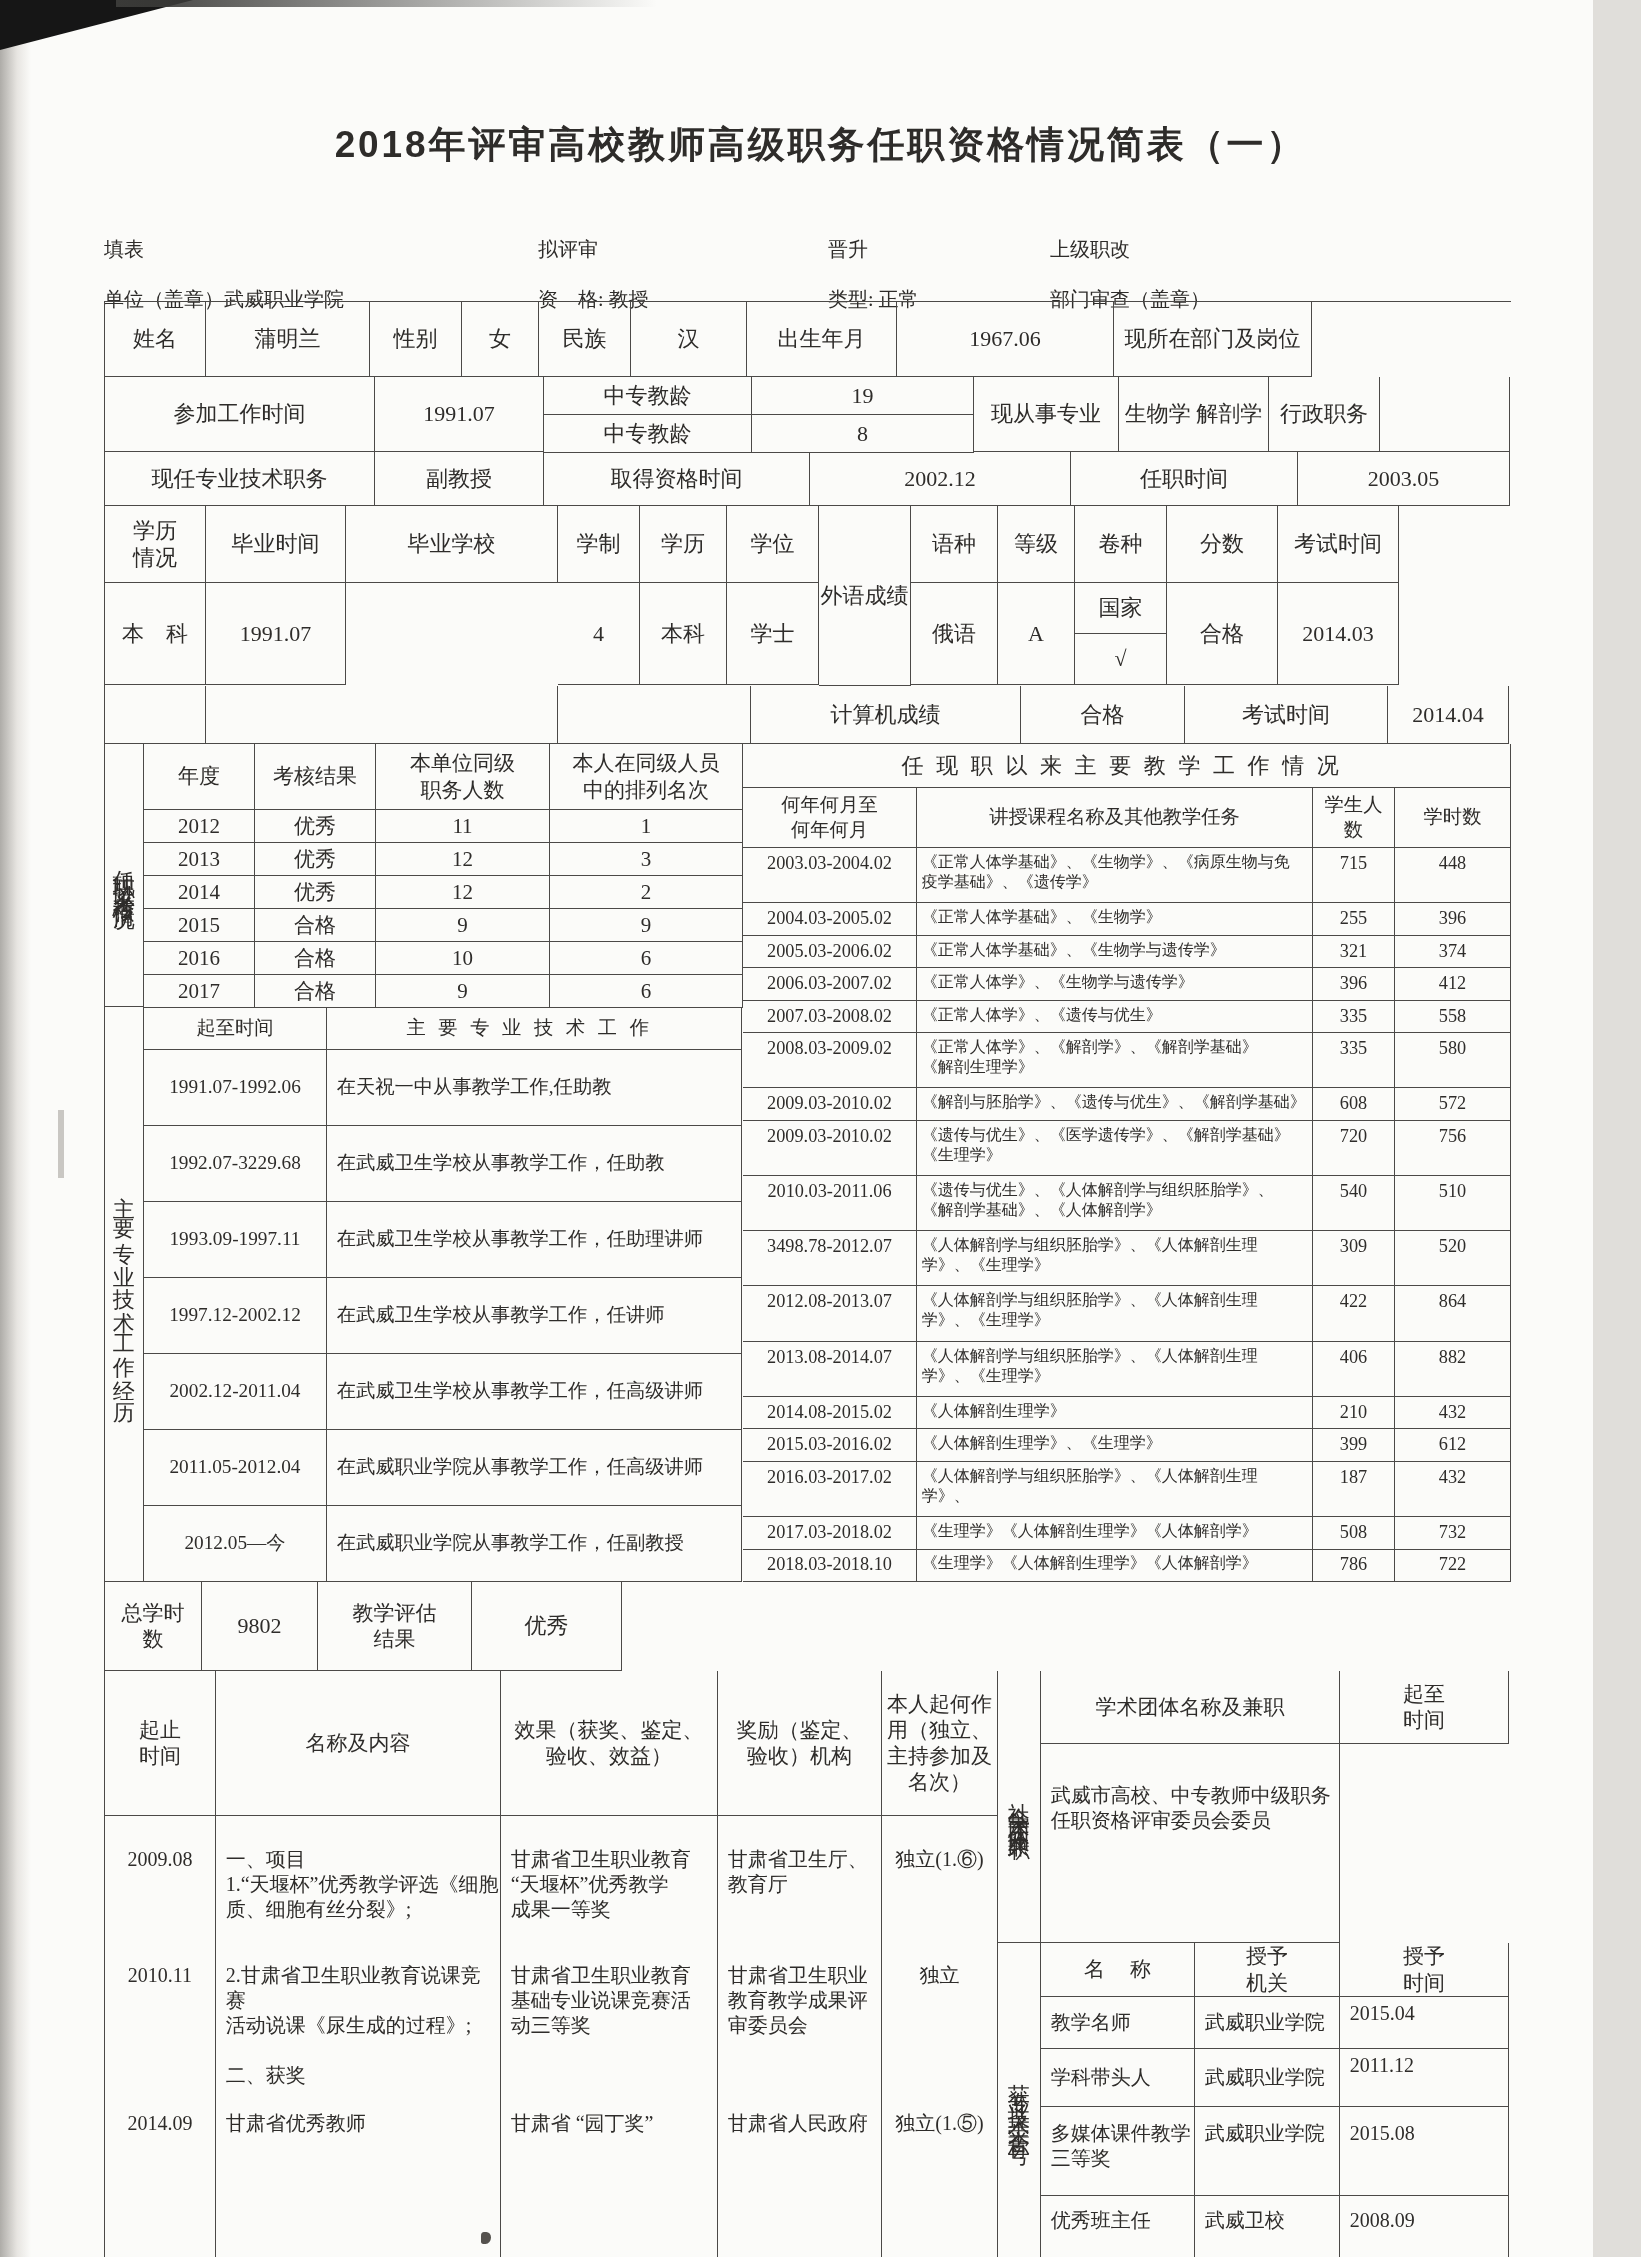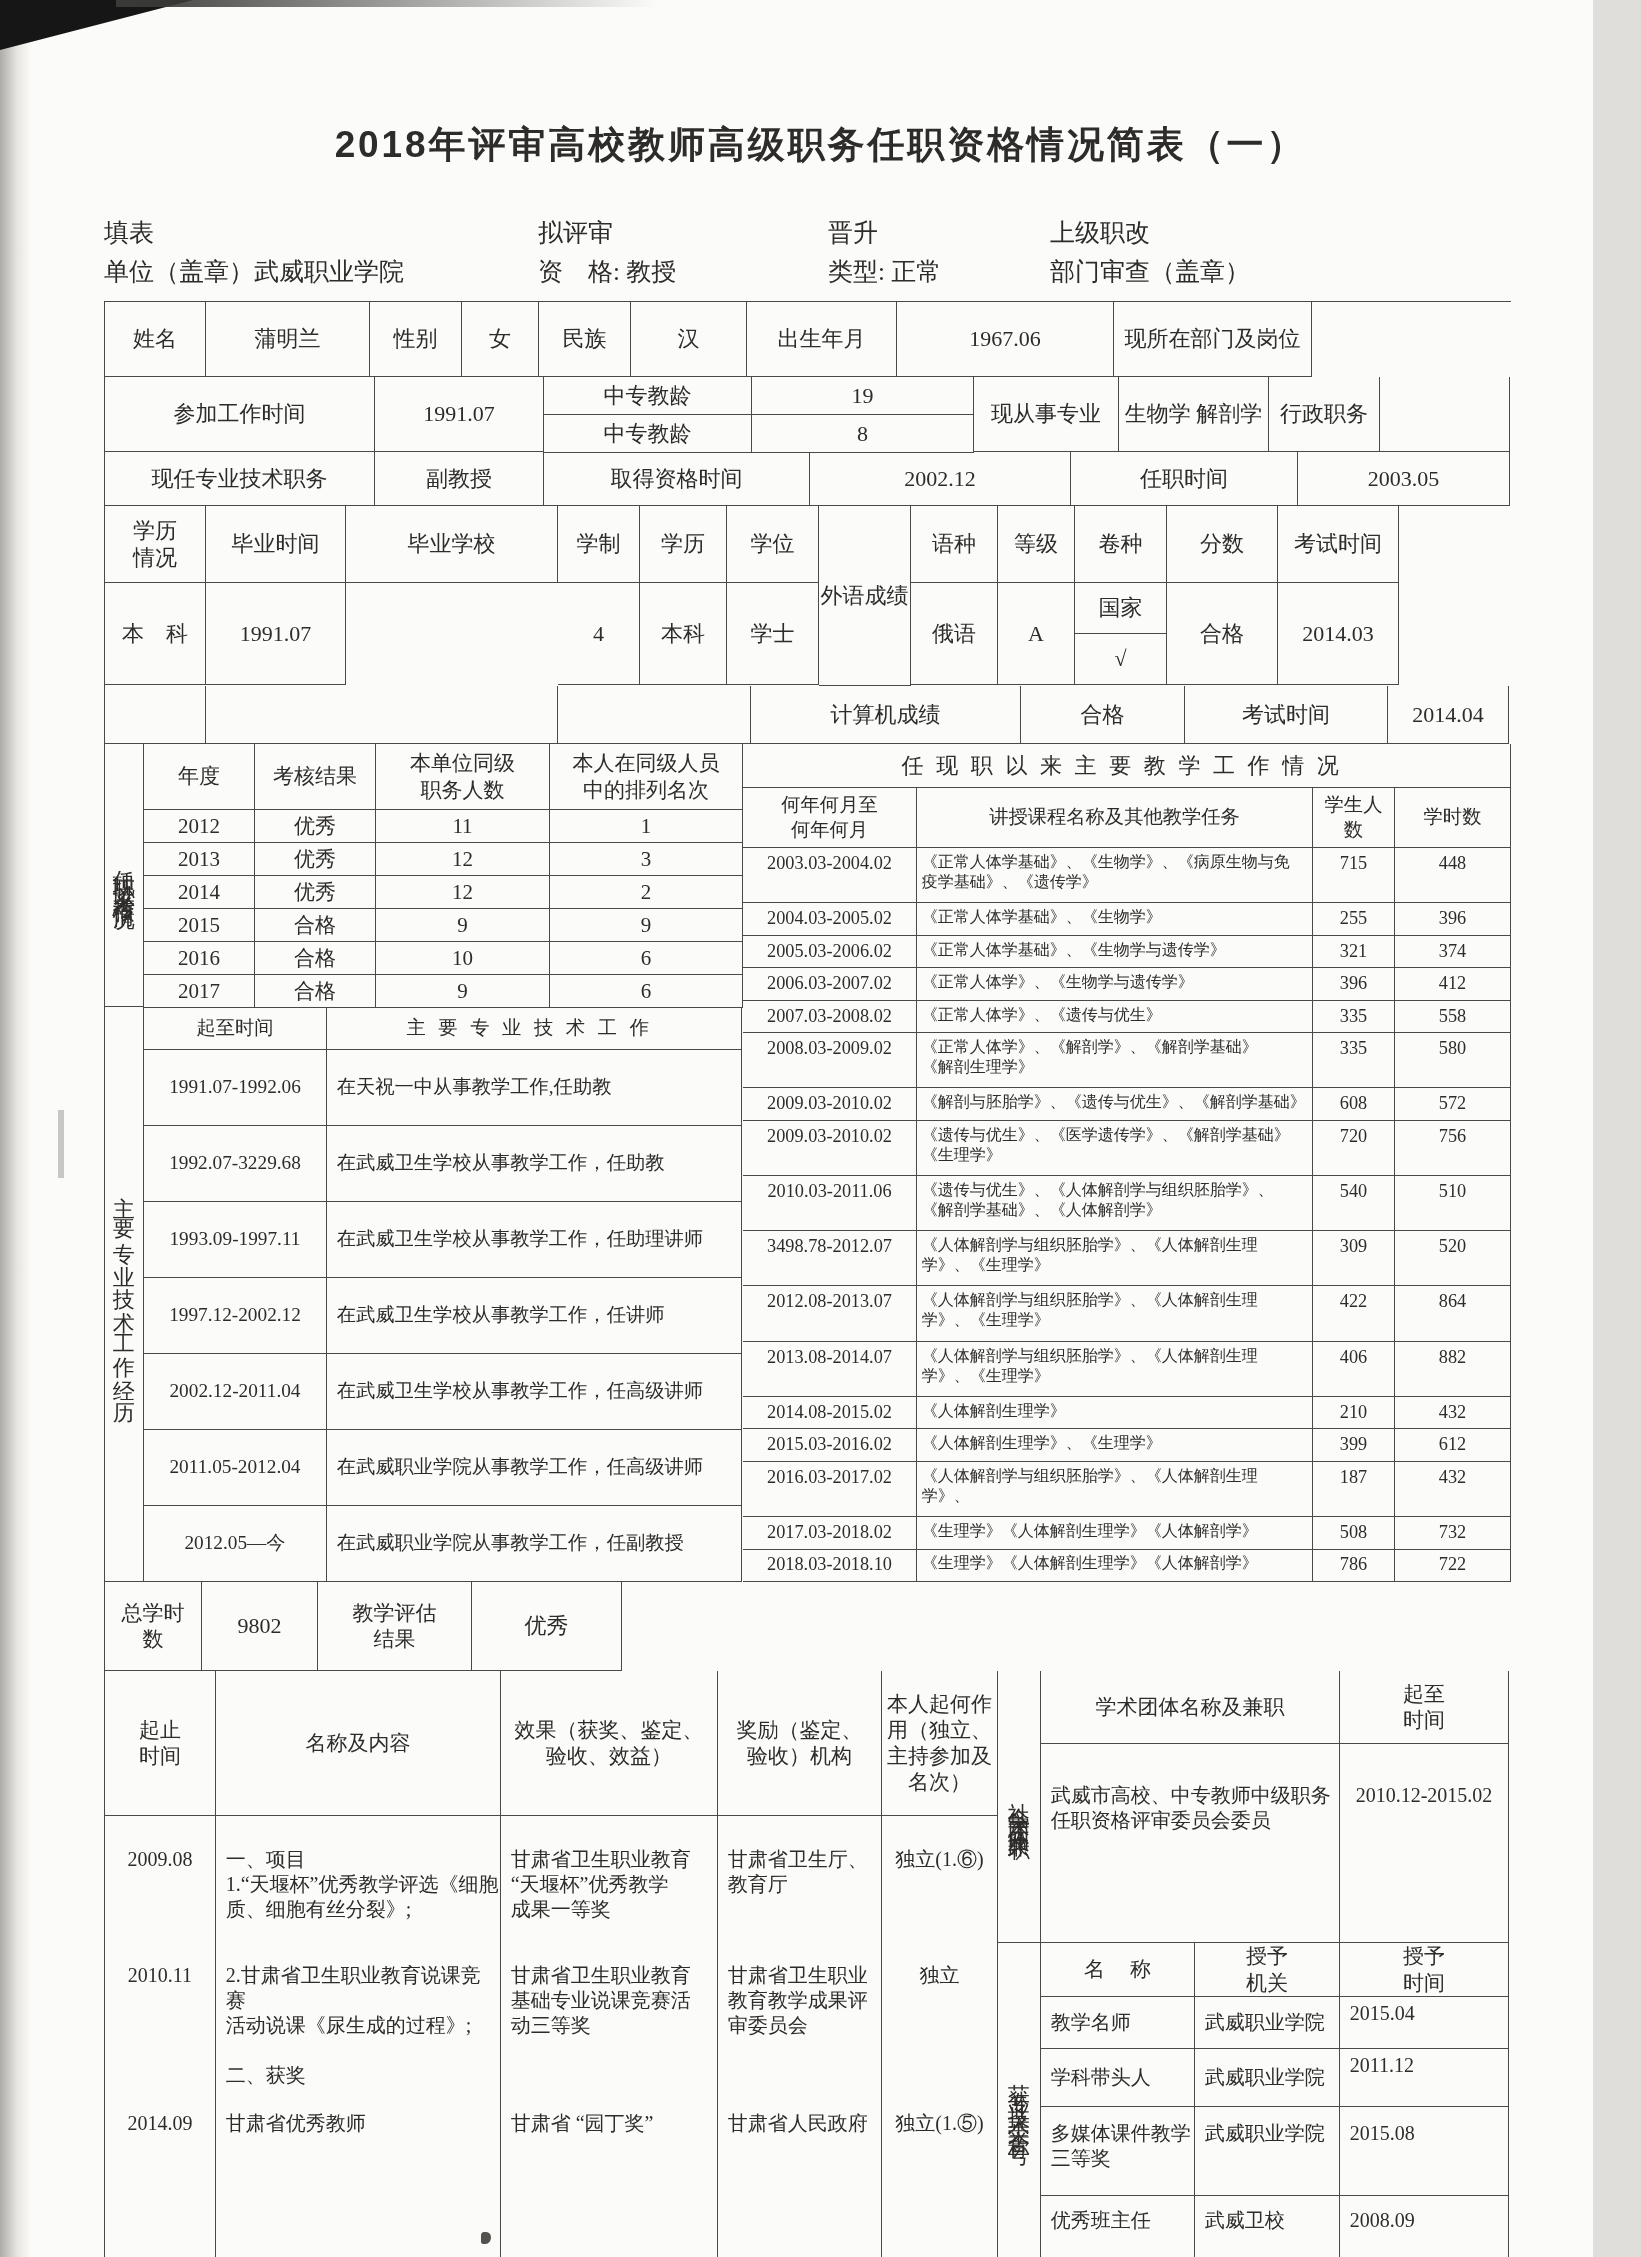--- a/index.html
+++ b/index.html
@@ -14,22 +14,22 @@
   .corner-tl { position:absolute; left:0; top:0; width:193px; height:50px; background:#161616;
     clip-path:polygon(0 0,100% 0,0 100%); }
   .top-streak { position:absolute; left:116px; top:0; width:541px; height:6.8px;
     background:linear-gradient(90deg,#3a3a38,rgba(0,0,0,0)); }
   .mark-a { position:absolute; left:58px; top:1110px; width:5.8px; height:68px; background:#c9c7c3; }
   .mark-b { position:absolute; left:481px; top:2232px; width:9.7px; height:11.6px; background:#55524e; border-radius:40% 60% 70% 30%; }
 
   .title { position:absolute; top:120px; left:0; width:1641px; text-align:center;
     font-family:"Liberation Sans", sans-serif; font-weight:bold; font-size:37px; letter-spacing:2.9px; }
 
-  .fhdr { position:absolute; left:104px; top:216px; width:1419px; display:grid;
-    grid-template-columns:434px 290px 222px 473px; row-gap:6px; font-size:25px; }
+  .fhdr { position:absolute; left:104px; top:236px; width:1419px; display:grid;
+    grid-template-columns:434px 290px 222px 473px; row-gap:23px; font-size:20px; }
   .fhdr div { white-space:pre-line; }
 
   .sheet { position:absolute; left:104px; top:301px; width:1407px;
     border-top:1.9px solid var(--ln); border-left:1.9px solid var(--ln); font-size:22px; }
 
   .r { display:flex; }
   .col { display:flex; flex-direction:column; }
   .c { border-right:1.9px solid var(--ln); border-bottom:1.9px solid var(--ln);
     display:flex; align-items:center; justify-content:center; text-align:center;
     white-space:pre-line; flex-shrink:0; overflow:hidden; line-height:1.25; }
@@ -457,21 +457,20 @@
         <div class="c v" style="width:43px;height:272px">社会学术团体及兼职</div>
         <div class="col" style="width:468px">
           <div class="r ach-h" style="height:73px">
             <div class="c" style="width:299px">学术团体名称及兼职</div>
             <div class="c" style="width:169px">起至
 时间</div>
           </div>
           <div class="r ach" style="flex:1">
             <div class="c left topal" style="width:299px;padding-top:39px">武威市高校、中专教师中级职务
 任职资格评审委员会委员</div>
-            <div class="c topal" style="width:169px;padding-top:39px">2010.12-2015.02</div>
           </div>
         </div>
       </div>
       <div class="r" style="height:317px">
         <div class="c v" style="width:43px;height:317px;letter-spacing:7.7px">获专业技术荣誉称号</div>
         <div class="col" style="width:468px">
           <div class="r ach-h" style="height:54px">
             <div class="c nmspace" style="width:154px">名称</div>
             <div class="c" style="width:145px">授予
 机关</div>

